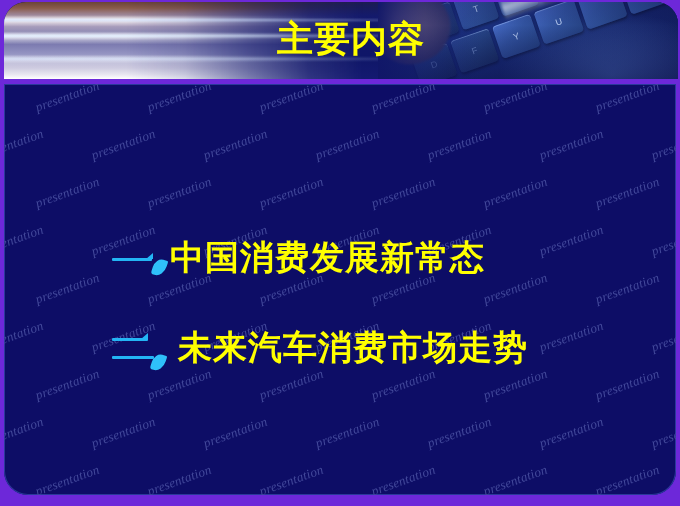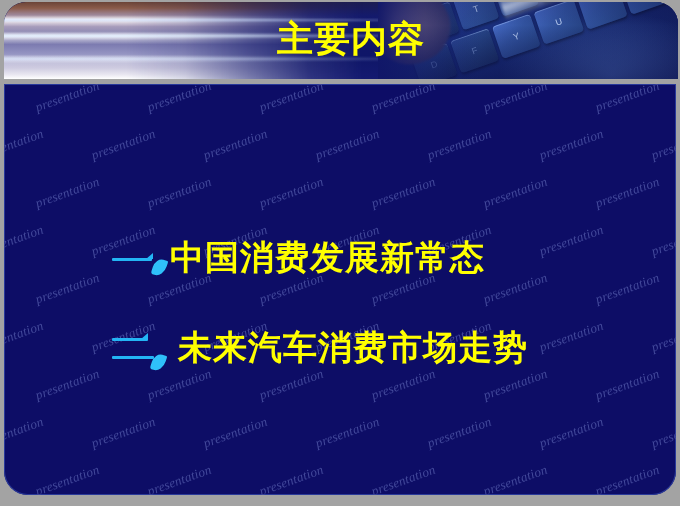--- a/index.html
+++ b/index.html
@@ -11,21 +11,21 @@
     width: 680px;
     height: 506px;
     overflow: hidden;
     font-family: "Liberation Serif", "DejaVu Serif", serif;
   }
 
   #slide {
     position: relative;
     width: 680px;
     height: 506px;
-    background: #a3a3a3;
+    background: #6d28d9;
     overflow: hidden;
   }
 
   
   #header-banner {
     position: absolute;
     left: 4px;
     top: 2px;
     width: 674px;
     height: 77px;

